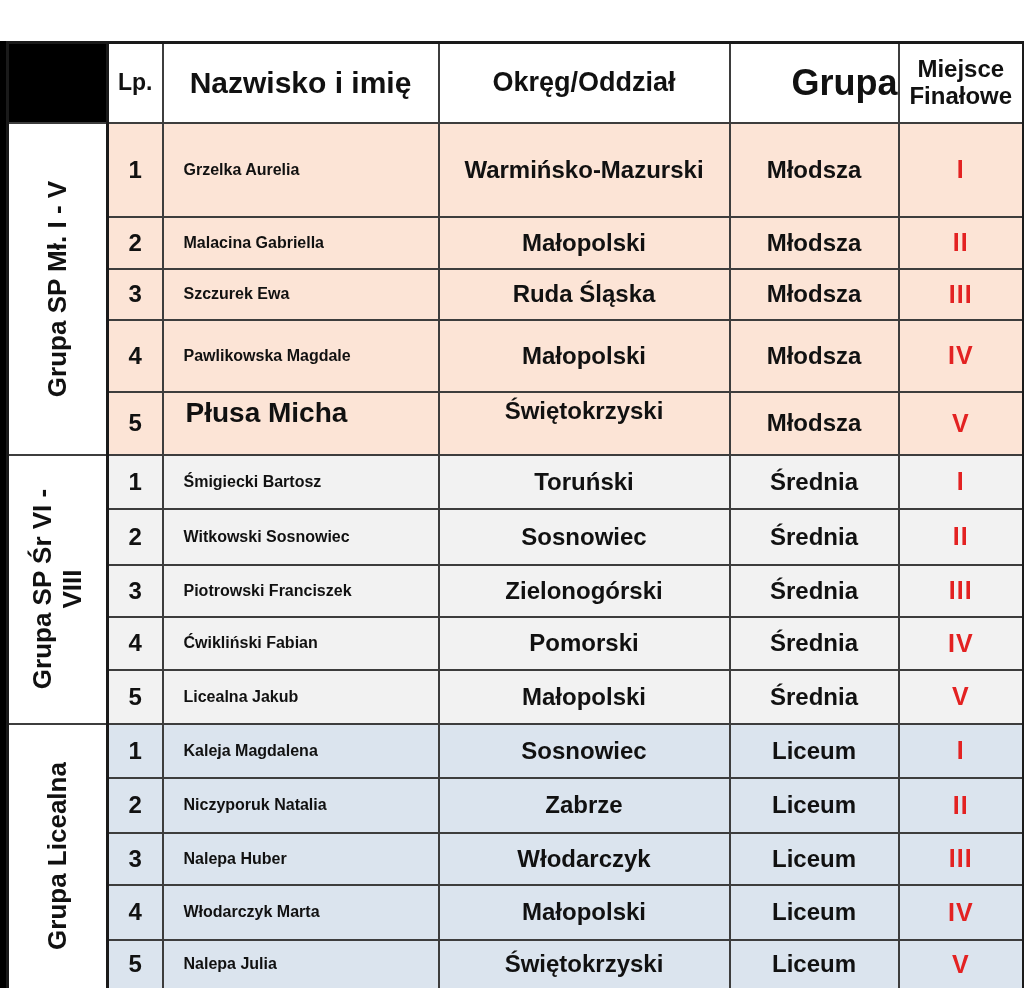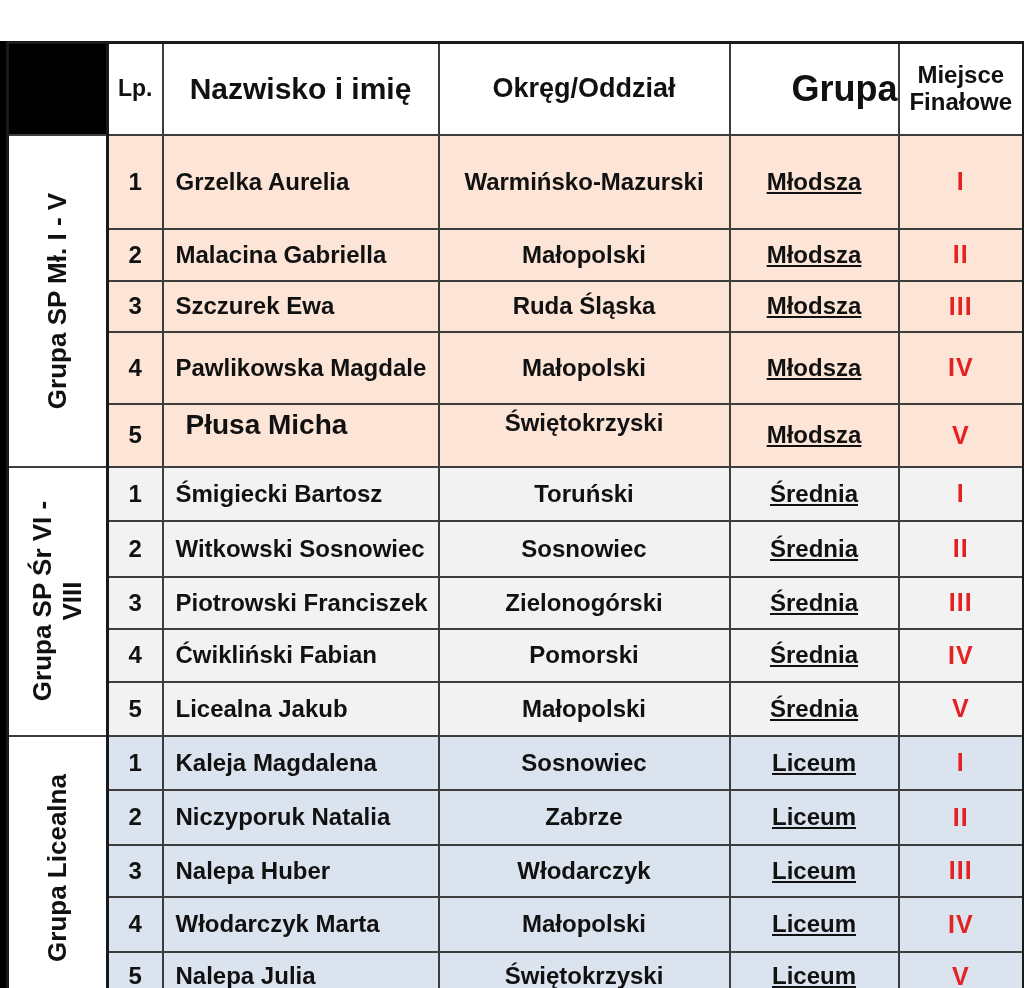--- a/index.html
+++ b/index.html
@@ -38,37 +38,37 @@
   table.results { border:3px solid #1a1a1a; }
   thead th { background:#ffffff; text-align:center; }
   th.corner { background:#000000; border-right:3px solid #1a1a1a; }
 
   .h-lp    { font-size:23px; }
   .h-name  { font-size:30px; }
   .h-okreg { font-size:27px; }
   .h-grupa { font-size:36px;text-align:right; }
   .h-place { font-size:24px; line-height:1.12; }
 
-  tr.hdr { height:92px; }
+  tr.hdr { height:80px; }
 
   
   .rh94{height:94px;} .rh72{height:72px;} .rh63{height:63px;}
   .rh56{height:56px;} .rh55{height:55px;} .rh54{height:54px;}
   .rh53{height:53px;} .rh52{height:52px;} .rh51{height:51px;}
   .rh50{height:50px;}
 
   
   tbody.g1 td { background:#fce4d6; }
   tbody.g2 td { background:#f2f2f2; }
   tbody.g3 td { background:#dbe4ee; }
 
   td.lp    { text-align:center; font-size:24px; }
-  td.name  { text-align:left; font-size:24px; padding-left:12px; white-space:nowrap; }
+  td.name  { text-align:left; font-size:16px; padding-left:20px; white-space:nowrap; }
   td.okreg { text-align:center; font-size:24px; white-space:nowrap;margin-top:44px; }
-  td.grupa { text-align:center; font-size:24px;text-decoration:underline; }
+  td.grupa { text-align:center; font-size:24px; }
   td.place { text-align:center; font-size:25px; color:#e32222; letter-spacing:1px; }
 
   td.cell-top { vertical-align:top; padding-top:4px; }
   td.name-lg  { font-size:28px; padding-left:22px; }
 
   th.group-label-cell {
     background:#ffffff;
     position:relative;
     border-left:none;
     border-right:3px solid #1a1a1a;

